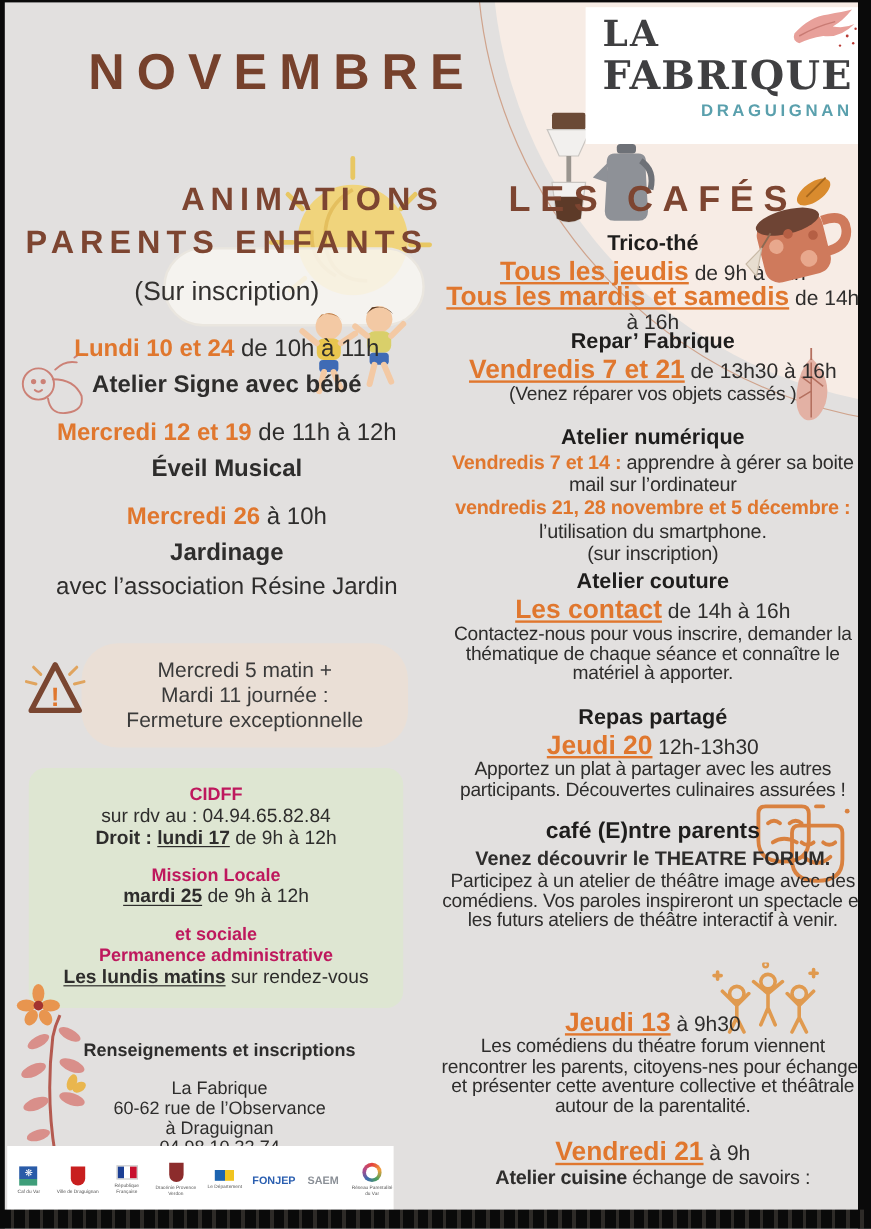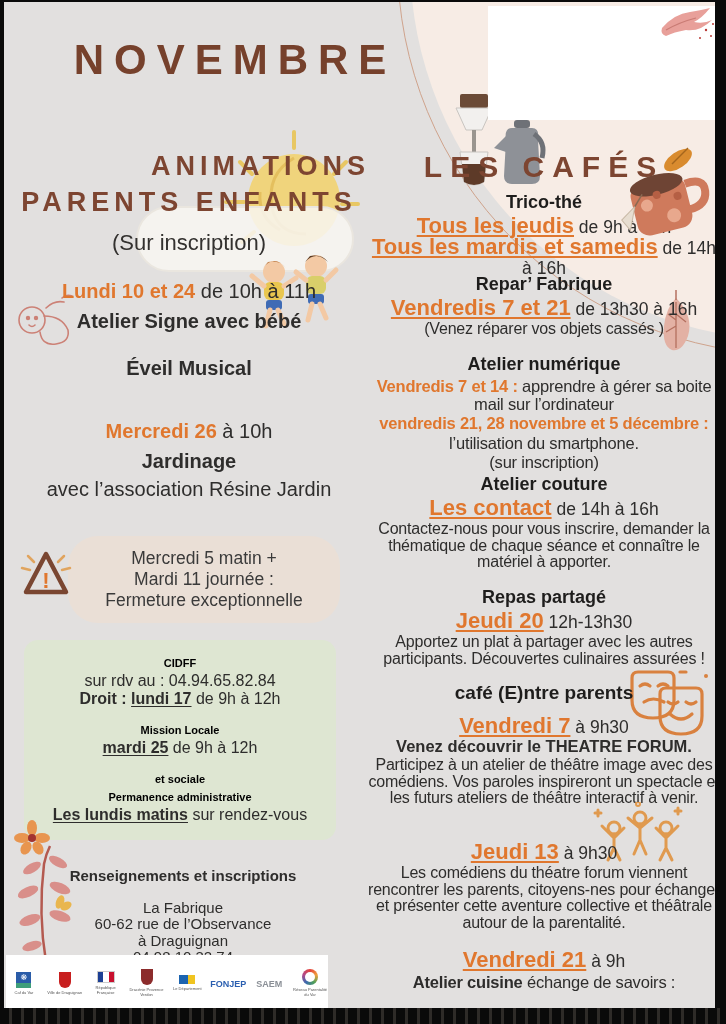--- a/index.html
+++ b/index.html
@@ -43,21 +43,21 @@
   .time{color:#2e2d2c;font-weight:500;font-size:20px;}
   .etitle{font-weight:bold;font-size:20px;margin-top:7px;}
   .eextra{font-size:20px;margin-top:5px;font-weight:400;}
   
   .notice{position:absolute;left:60px;top:408px;width:252px;background:#eadfd6;border-radius:30px;
     padding:12px 10px;font-size:17.5px;line-height:21px;color:#3a3a3a;z-index:1;}
   .warn-icon{position:absolute;left:10px;top:414px;z-index:2;}
   
   .green-box{position:absolute;left:16px;top:512px;width:292px;background:#dee6d2;border-radius:14px;
     padding:14px 10px 16px 10px;z-index:1;font-size:16px;line-height:18px;}
-  .gb-title{color:#000000;font-weight:bold;font-size:11px;}
+  .gb-title{color:#be185d;font-weight:bold;font-size:15px;}
   .gb-gap{height:13px;}
   .u{font-weight:bold;text-decoration:underline;text-underline-offset:2px;}
   .b{font-weight:bold;}
   
   .contact{position:absolute;left:0;top:740px;width:350px;z-index:1;font-size:15px;line-height:16.5px;}
   .contact .c-title{font-weight:bold;margin-bottom:15px;}
   .contact .c-mail{font-size:14px;margin-top:2px;}
   .branch-illu{position:absolute;left:0px;top:716px;z-index:0;}
   .flower-illu{position:absolute;left:4px;top:690px;z-index:2;}
   
@@ -94,20 +94,25 @@
 </head>
 <body>
 
 <div class="stage">
   <div class="pink-circle"></div>
   <div class="outline-circle"></div>
 
   <div class="novembre">NOVEMBRE</div>
 
   <div class="logo-box">
+    <div class="logo-text">
+      <div class="logo-la">LA</div>
+      <div class="logo-fabrique">FABRIQUE</div>
+      <div class="logo-city">DRAGUIGNAN</div>
+    </div>
     <svg class="logo-bird" width="60" height="46" viewBox="0 0 60 46">
       <path d="M6 22 Q18 8 34 6 Q46 4 54 2 Q46 12 38 16 Q48 18 56 14 Q44 26 30 24 Q18 26 10 30 Q4 28 6 22Z" fill="#e8a09a"></path>
       <path d="M10 24 Q24 16 40 12" stroke="#c97b74" stroke-width="1.2" fill="none"></path>
       <circle cx="50" cy="24" r="1.2" fill="#b93a35"></circle>
         <circle cx="55" cy="30" r="1" fill="#b93a35"></circle>
       <circle cx="44" cy="32" r="1" fill="#b93a35"></circle>
         <circle cx="57" cy="18" r="1" fill="#b93a35"></circle>
     </svg>
   </div>
 
@@ -174,20 +179,21 @@
           <circle cx="24" cy="30" r="1.4" fill="#cc8176"></circle>
         <path d="M17 37 Q20 40 23 37"></path>
       </g>
     </svg>
 
     <div class="event e1">
       <div><span class="date">Lundi 10 et 24</span><span class="time"> de 10h à 11h</span></div>
       <div class="etitle">Atelier Signe avec bébé</div>
     </div>
     <div class="event e2">
+      <div><span class="date">Mercredi 12 et 19</span><span class="time"> de 11h à 12h</span></div>
       <div class="etitle">Éveil Musical</div>
     </div>
     <div class="event e3">
       <div><span class="date">Mercredi 26</span><span class="time"> à 10h</span></div>
       <div class="etitle">Jardinage</div>
       <div class="eextra">avec l’association Résine Jardin</div>
     </div>
 
     <svg class="warn-icon" width="56" height="60" viewBox="0 0 56 60">
       <path d="M28 12 L48 50 L8 50 Z" fill="none" stroke="#7a4631" stroke-width="4.5" stroke-linejoin="round"></path>
@@ -354,21 +360,20 @@
         <path d="M36 28 Q36 22 42 22 L72 22 Q78 22 78 28 L78 50 Q78 68 57 68 Q36 68 36 50 Z" stroke-width="3.2"></path>
         <path d="M44 36 Q49 40 54 36 M62 36 Q67 40 72 36"></path>
         <path d="M46 48 Q57 58 68 48"></path>
         <line x1="56" y1="6" x2="62" y2="6"></line>
       </g>
       <circle cx="82" cy="10" r="2" fill="#d9813f"></circle>
     </svg>
 
     <div class="sec s-parents">
       <div class="sec-title" style="font-size:19px;">café (E)ntre parents</div>
-      <div class="dline" style="margin-top:12px;"><span class="date">Vendredi 7</span><span class="time"> à 9h30</span></div>
       <div class="bold-line">Venez découvrir le THEATRE FORUM.</div>
       <div class="body-txt">Participez à un atelier de théâtre image avec des comédiens. Vos paroles inspireront un spectacle et les futurs ateliers de théâtre interactif à venir.</div>
     </div>
 
     <svg class="people-illu" width="96" height="62" viewBox="0 0 96 62">
       <g stroke="#e09a4f" stroke-width="3" fill="none" stroke-linecap="round">
         <circle cx="24" cy="26" r="6"></circle>
           <path d="M24 32 L24 46 M24 36 L12 24 M24 36 L34 26 M24 46 L18 58 M24 46 L30 58"></path>
         <circle cx="50" cy="16" r="6"></circle>
           <path d="M50 22 L50 38 M50 26 L38 16 M50 26 L62 16 M50 38 L44 52 M50 38 L56 52"></path>

